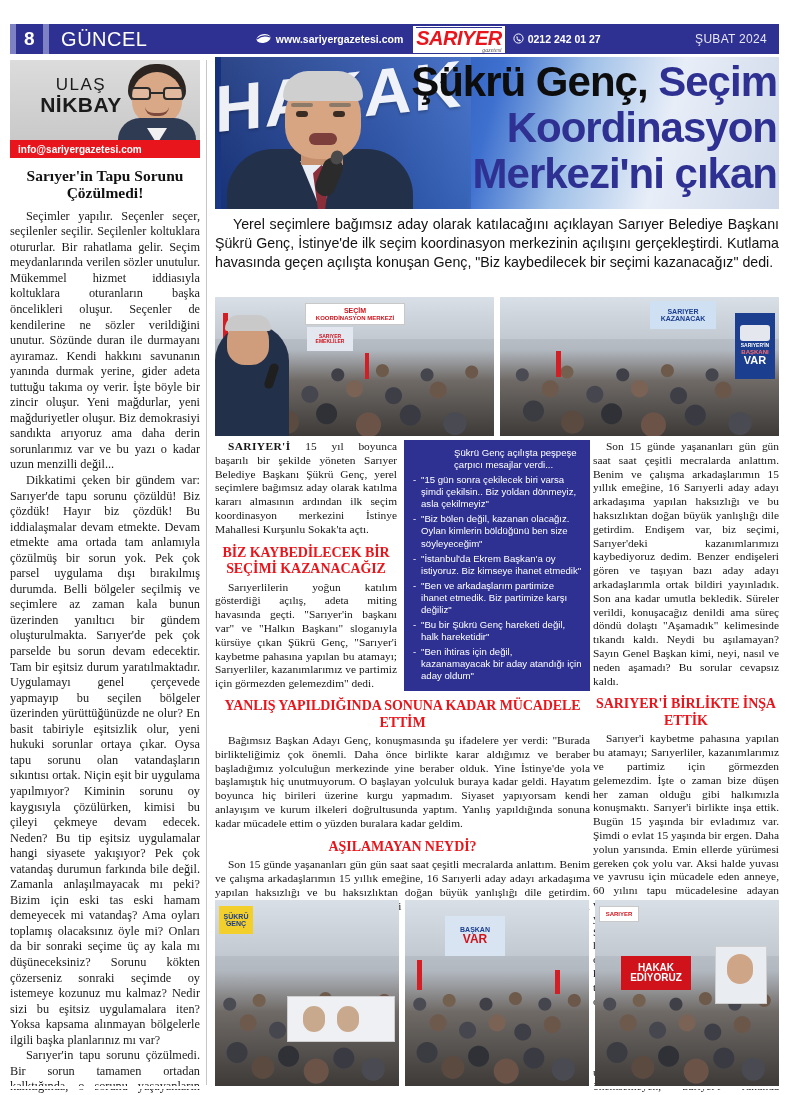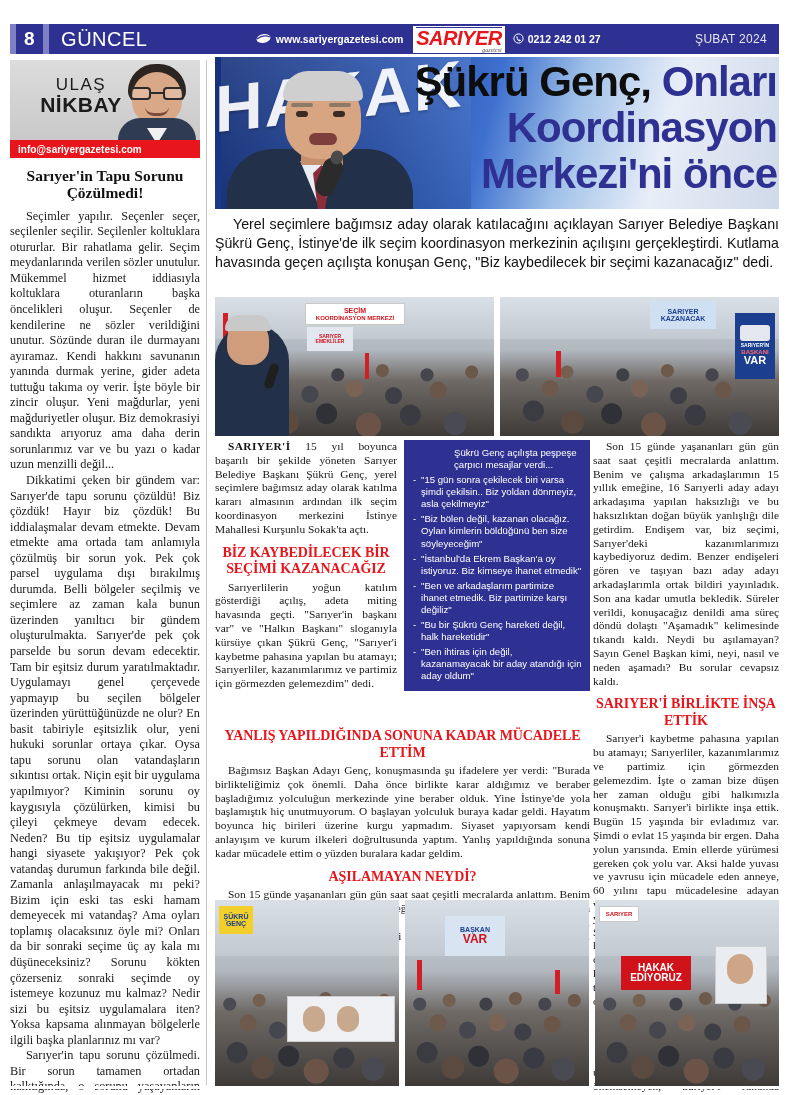--- a/index.html
+++ b/index.html
@@ -412,24 +412,24 @@
         <div class="hm-brow r"></div>
         <div class="hm-eye l"></div>
         <div class="hm-eye r"></div>
         <div class="hm-mouth"></div>
         <div class="hm-mic"></div>
       </div>
 
       <div class="headline">
         <div>
           <span class="l1">Şükrü Genç,</span>
-          <span class="blue">Onları</span>
+          <span class="blue">Seçim</span>
         </div>
         <div class="blue">Koordinasyon</div>
-        <div class="blue">Merkezi'ni önce</div>
+        <div class="blue">Merkezi'ni çıkan</div>
       </div>
     </div>
 
     <div class="lead">
       <p>Yerel seçimlere bağımsız aday olarak katılacağını açıklayan Sarıyer Belediye Başkanı Şükrü Genç, İstinye'de ilk seçim koordinasyon merkezinin açılışını gerçekleştirdi. Kutlama havasında geçen açılışta konuşan Genç, "Biz kaybedilecek bir seçimi kazanacağız" dedi.</p>
     </div>
   </div>
 
   <div class="photos-row1">
 
@@ -490,21 +490,21 @@
     </div>
 
     <div class="colC col-text">
       <p>Son 15 günde yaşananları gün gün saat saat çeşitli mecralarda anlattım. Benim ve çalışma arkadaşlarımın 15 yıllık emeğine, 16 Sarıyerli aday adayı arkadaşıma yapılan haksızlığı ve bu haksızlıktan doğan büyük yanlışlığı dile getirdim. Endişem var, biz seçimi, Sarıyer'deki kazanımlarımızı kaybediyoruz dedim. Benzer endişeleri gören ve taşıyan bazı aday adayı arkadaşlarımla ortak bildiri yayınladık. Son ana kadar umutla bekledik. Süreler verildi, konuşacağız denildi ama süreç döndü dolaştı "Aşamadık" kelimesinde tıkandı kaldı. Neydi bu aşılamayan? Sayın Genel Başkan kimi, neyi, nasıl ve neden aşamadı? Bu sorular cevapsız kaldı.</p>
       <div class="sub">SARIYER'İ BİRLİKTE İNŞA ETTİK</div>
       <p>Sarıyer'i kaybetme pahasına yapılan bu atamayı; Sarıyerliler, kazanımlarımız ve partimiz için görmezden gelemezdim. İşte o zaman bize düşen her zaman olduğu gibi halkımızla konuşmaktı. Sarıyer'i birlikte inşa ettik. Bugün 15 yaşında bir evladımız var. Şimdi o evlat 15 yaşında bir ergen. Daha yolun yarısında. Emin ellerde yürümesi gereken çok yolu var. Aksi halde yuvası ve yavrusu için mücadele eden anneye, 60 yılını tapu mücadelesine adayan vatandaşlarıma, geleceğe hazırlanan yavrularıma ve birlikte inşa ettiğimiz Sarıyer'e yazık eder, tüm emeklerimizi heba ederiz. Sarıyer kaybedildiğinde: çocuklarımızın, gençlerimizin, kadınlarımızın, engellilerimizin, tapusunu alacak vatandaşlarımın oluşacak endişesini görebiliyorum.</p>
       <div class="sub">ATAMAYI SARIYERLİLER KABUL ETMEZ</div>
       <p>Bu endişeleri taşımayan veya umursamayan, sokağın sesini önemsemeyen, Sarıyer'i ruhunda yaşamayan kişilerin, Ankara'dan yapacağı atamayı Sarıyerli kabul etmez ve etmedi de! Sivil toplum kuruluşlarımızla, mahalle derneklerimizle, çalışma arkadaşlarımla, muhtarlarımızla, kanaat önderlerimizle, aday adayı arkadaşlarımızla, çocuklarla, kadınlarla herkesle konuştuk. Devam ediyoruz dedik! Biz kaybedilecek bir seçimi kazanacağız. Elimizde verilerimiz, birlikte büyüttüğümüz sevgimizle başaracağız."</p>
     </div>
 
-    <div class="wide-col col-text" style="top:280px;">
+    <div class="wide-col col-text" style="top:250px;">
       <div class="sub">YANLIŞ YAPILDIĞINDA SONUNA KADAR MÜCADELE ETTİM</div>
       <p>Bağımsız Başkan Adayı Genç, konuşmasında şu ifadelere yer verdi: "Burada birlikteliğimiz çok önemli. Daha önce birlikte karar aldığımız ve beraber başladığımız yolculuğun merkezinde yine beraber olduk. Yine İstinye'de yola başlamıştık hiç unutmuyorum. O başlayan yolculuk buraya kadar geldi. Hayatım boyunca hiç birileri üzerine kurgu yapmadım. Siyaset yapıyorsam kendi anlayışım ve kurum ilkeleri doğrultusunda yaptım. Yanlış yapıldığında sonuna kadar mücadele ettim o yüzden buralara kadar geldim.</p>
       <div class="sub">AŞILAMAYAN NEYDİ?</div>
       <p>Son 15 günde yaşananları gün gün saat saat çeşitli mecralarda anlattım. Benim ve çalışma arkadaşlarımın 15 yıllık emeğine, 16 Sarıyerli aday adayı arkadaşıma yapılan haksızlığı ve bu haksızlıktan doğan büyük yanlışlığı dile getirdim. Endişem var, biz seçimi, Sarıyer'deki kazanımlarımızı kaybediyoruz dedim. Benzer endi-</p>
     </div>
   </div>
 
   <div class="photos-row2">
 
     <div class="ph" style="width:184px;height:186px;">

